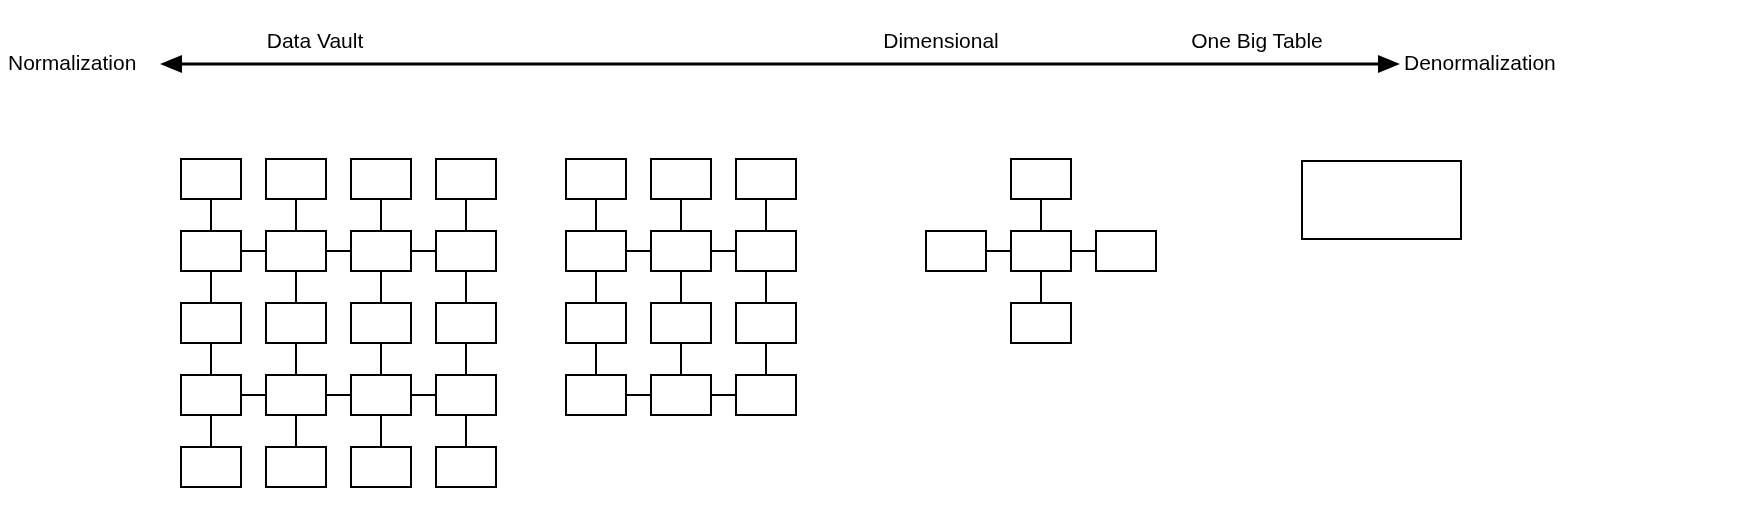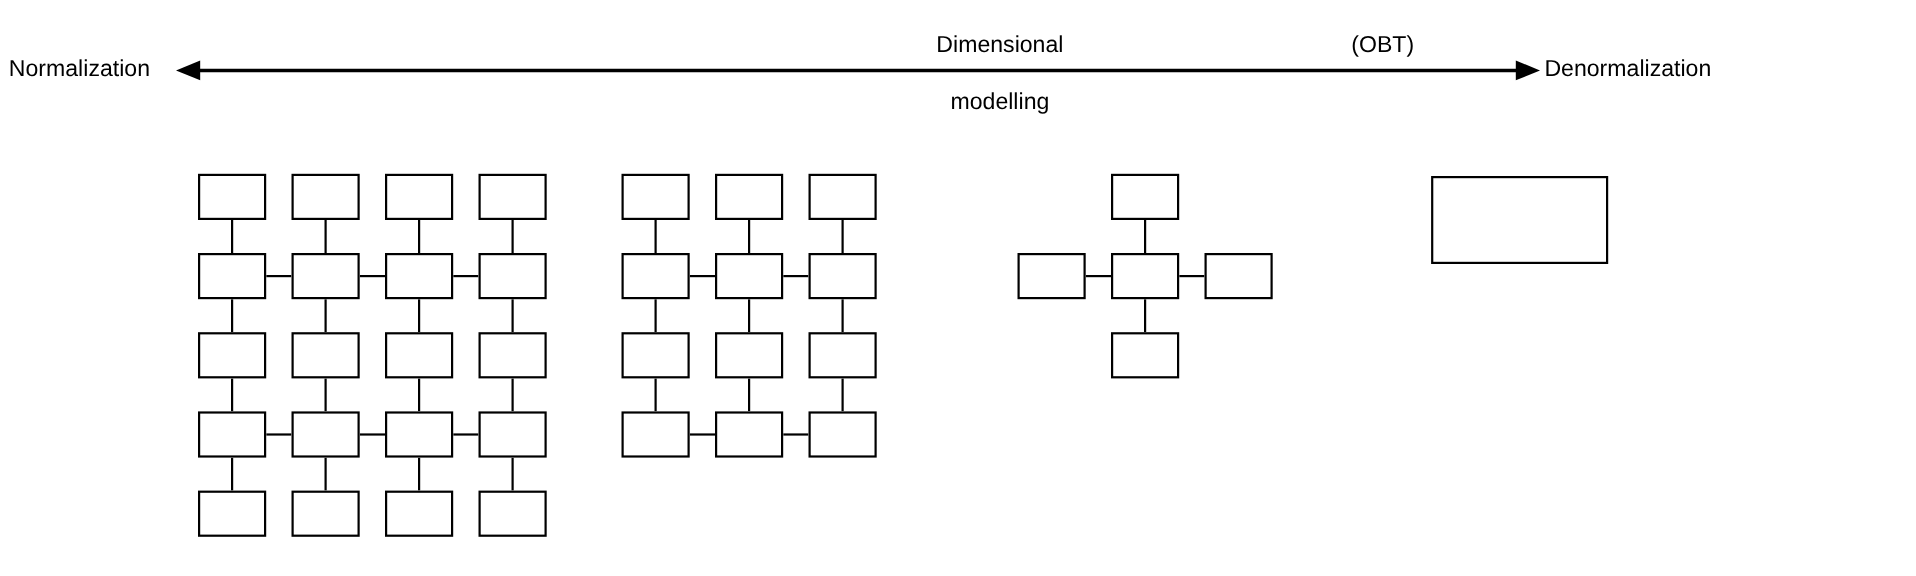--- a/index.html
+++ b/index.html
@@ -34,21 +34,21 @@
   .approach-label {
     position: absolute;
     font-size: 21px;
     line-height: 26px;
     text-align: center;
     color: #000;
     white-space: pre-line;
   }
   #label-dv   { left: 190px;  top: 2px;  width: 250px; }
   #label-3nf  { left: 540px;  top: 2px;  width: 250px; }
-  #label-dim  { left: 784px;  top: 2px;  width: 250px; }
+  #label-dim  { left: 816px;  top: 2px;  width: 250px; }
   #label-obt  { left: 1132px; top: 2px;  width: 250px; }
 
   
   #spectrum-arrow {
     position: absolute;
     left: 160px;
     top: 48px;
     width: 1240px;
     height: 32px;
   }
@@ -80,30 +80,30 @@
 
   <div class="end-label" id="label-denormalization">Denormalization</div>
 
   <svg id="spectrum-arrow" viewBox="0 0 1240 32">
     <line x1="14" y1="16" x2="1226" y2="16" stroke="#000000" stroke-width="3.2"></line>
     <polygon points="0,16 22,7 22,25" fill="#000000"></polygon>
     <polygon points="1240,16 1218,7 1218,25" fill="#000000"></polygon>
   </svg>
 
   <div class="approach-label" id="label-dv">
+    <div>Data Vault</div>
   </div>
 
 
   <div class="approach-label" id="label-dim">
     <div>Dimensional</div>
-    <div>modelling</div>
   </div>
 
   <div class="approach-label" id="label-obt">
-    <div>(OBT)</div>
+    <div>One Big Table</div>
   </div>
 
   <div class="diagram-group" id="model-data-vault">
       <div class="node-box" style="left: 180px; top: 158px; width: 62px; height: 42px;"></div>
       <div class="connector v" style="left: 209.75px; top: 200px; height: 30px;"></div>
       <div class="node-box" style="left: 265px; top: 158px; width: 62px; height: 42px;"></div>
       <div class="connector v" style="left: 294.75px; top: 200px; height: 30px;"></div>
       <div class="node-box" style="left: 350px; top: 158px; width: 62px; height: 42px;"></div>
       <div class="connector v" style="left: 379.75px; top: 200px; height: 30px;"></div>
       <div class="node-box" style="left: 435px; top: 158px; width: 62px; height: 42px;"></div>

